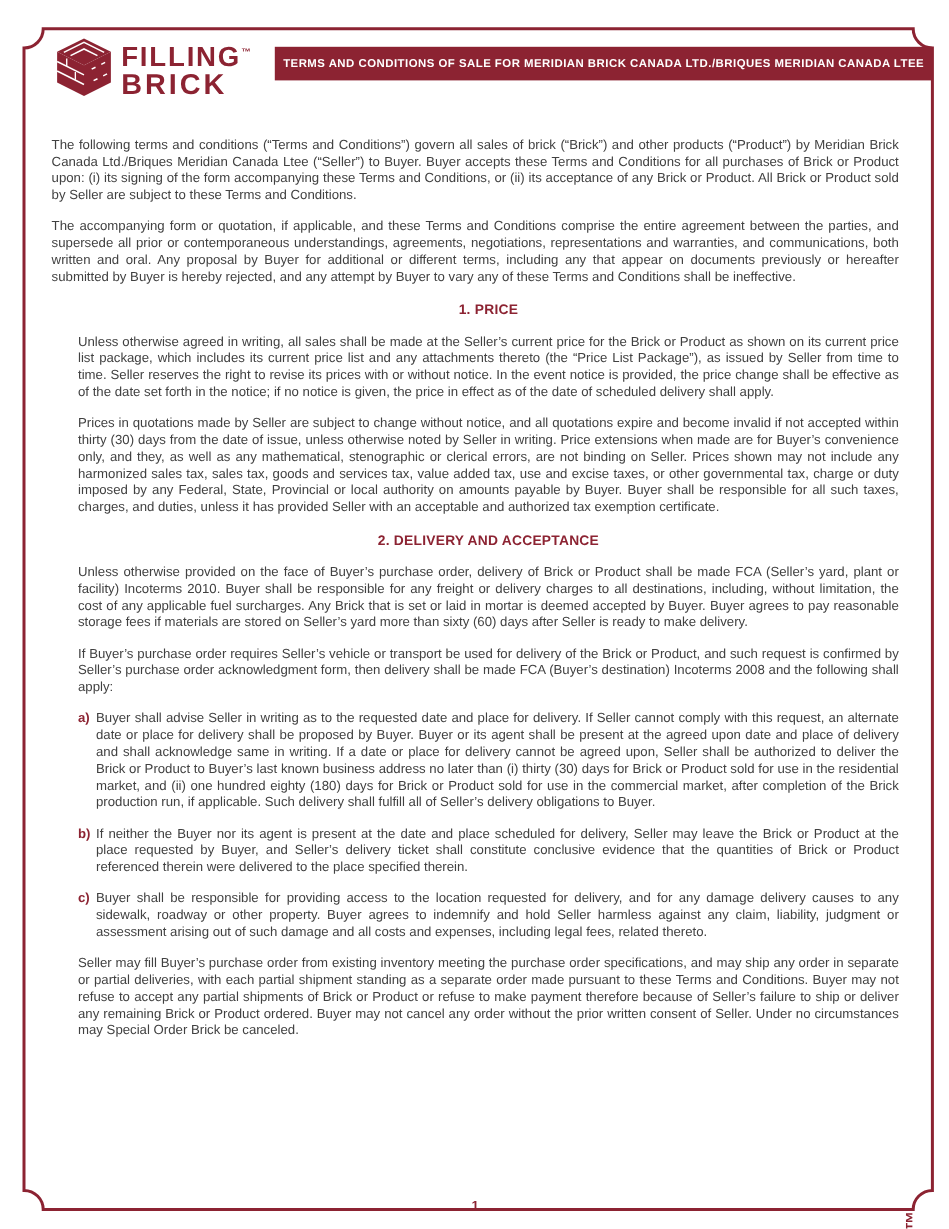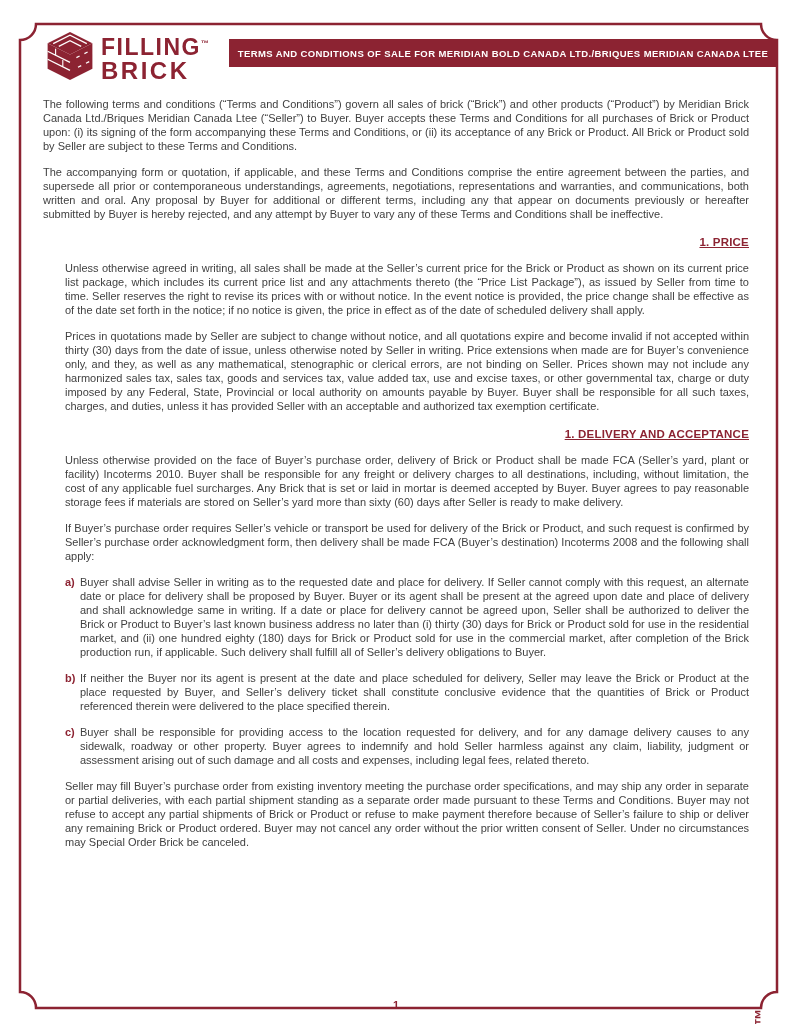--- a/index.html
+++ b/index.html
@@ -23,29 +23,29 @@
   .banner{
     position:absolute;left:229px;top:39px;width:548px;height:28px;
     background:#8C2332;color:#ffffff;
     display:flex;align-items:center;justify-content:center;
     font-size:9.5px;font-weight:bold;letter-spacing:0.4px;
     text-align:center;
   }
 
   
   .doc{
-    position:absolute;left:43px;top:97px;width:706px;
+    position:absolute;left:43px;top:114px;width:706px;
     color:#414141;font-size:11px;line-height:14px;
     text-align:justify;
   }
   .doc p{margin:0 0 12px 0;}
   .sec{margin-left:22px;}
   .sec-h{
     color:#8C2332;font-size:11.5px;font-weight:bold;
-    margin:14px 0 12px 0;letter-spacing:0.2px;text-align:right;text-decoration:underline;
+    margin:14px 0 12px 0;letter-spacing:0.2px;text-align:center;
   }
   .li{position:relative;padding-left:15px;margin:0 0 12px 0;}
   .li-label{position:absolute;left:0;top:0;color:#8C2332;font-weight:bold;}
 
   
   .tagline{
     position:absolute;right:19px;bottom:16px;
     transform:rotate(-90deg);transform-origin:bottom right;
     color:#8C2332;font-weight:bold;font-size:17px;letter-spacing:0.8px;
     white-space:nowrap;
@@ -85,35 +85,35 @@
       <line x1="48" y1="29" x2="52" y2="27" stroke="#ffffff" stroke-width="1.6"></line>
       <line x1="40" y1="46" x2="44" y2="44" stroke="#ffffff" stroke-width="1.6"></line>
       <line x1="50" y1="41" x2="54" y2="39" stroke="#ffffff" stroke-width="1.6"></line>
     </svg>
     <div class="logo-text">
       <div class="logo-line1"><span>FILLING</span><span class="logo-tm">™</span></div>
       <div class="logo-line2">BRICK</div>
     </div>
   </div>
 
-  <div class="banner">TERMS AND CONDITIONS OF SALE FOR MERIDIAN BOLD CANADA LTD./BRIQUES MERIDIAN CANADA LTEE</div>
+  <div class="banner">TERMS AND CONDITIONS OF SALE FOR MERIDIAN BRICK CANADA LTD./BRIQUES MERIDIAN CANADA LTEE</div>
 
   <div class="doc">
 
     <p>The following terms and conditions (“Terms and Conditions”) govern all sales of brick (“Brick”) and other products (“Product”) by Meridian Brick Canada Ltd./Briques Meridian Canada Ltee (“Seller”) to Buyer.  Buyer accepts these Terms and Conditions for all purchases of Brick or Product upon: (i) its signing of the form accompanying these Terms and Conditions, or (ii) its acceptance of any Brick or Product.  All Brick or Product sold by Seller are subject to these Terms and Conditions.</p>
     <p>The accompanying form or quotation, if applicable, and these Terms and Conditions comprise the entire agreement between the parties, and supersede all prior or contemporaneous understandings, agreements, negotiations, representations and warranties, and communications, both written and oral. Any proposal by Buyer for additional or different terms, including any that appear on documents previously or hereafter submitted by Buyer is hereby rejected, and any attempt by Buyer to vary any of these Terms and Conditions shall be ineffective.</p>
 
     <div class="sec">
       <div class="sec-h">1. PRICE</div>
       <p>Unless otherwise agreed in writing, all sales shall be made at the Seller’s current price for the Brick or Product as shown on its current price list package, which includes its current price list and any attachments thereto (the “Price List Package”), as issued by Seller from time to time. Seller reserves the right to revise its prices with or without notice.  In the event notice is provided, the price change shall be effective as of the date set forth in the notice; if no notice is given, the price in effect as of the date of scheduled delivery shall apply.</p>
       <p>Prices in quotations made by Seller are subject to change without notice, and all quotations expire and become invalid if not accepted within thirty (30) days from the date of issue, unless otherwise noted by Seller in writing. Price extensions when made are for Buyer’s convenience only, and they, as well as any mathematical, stenographic or clerical errors, are not binding on Seller. Prices shown may not include any harmonized sales tax, sales tax, goods and services tax, value added tax, use and excise taxes, or other governmental tax, charge or duty imposed by any Federal, State, Provincial or local authority on amounts payable by Buyer. Buyer shall be responsible for all such taxes, charges, and duties, unless it has provided Seller with an acceptable and authorized tax exemption certificate.</p>
     </div>
 
     <div class="sec">
-      <div class="sec-h">1. DELIVERY AND ACCEPTANCE</div>
+      <div class="sec-h">2. DELIVERY AND ACCEPTANCE</div>
       <p>Unless otherwise provided on the face of Buyer’s purchase order, delivery of Brick or Product shall be made FCA (Seller’s yard, plant or facility) Incoterms 2010. Buyer shall be responsible for any freight or delivery charges to all destinations, including, without limitation, the cost of any applicable fuel surcharges. Any Brick that is set or laid in mortar is deemed accepted by Buyer. Buyer agrees to pay reasonable storage fees if materials are stored on Seller’s yard more than sixty (60) days after Seller is ready to make delivery.</p>
       <p>If Buyer’s purchase order requires Seller’s vehicle or transport be used for delivery of the Brick or Product, and such request is confirmed by Seller’s purchase order acknowledgment form, then delivery shall be made FCA (Buyer’s destination) Incoterms 2008 and the following shall apply:</p>
 
       <div class="li">
         <span class="li-label">a)</span>
         <span>Buyer shall advise Seller in writing as to the requested date and place for delivery. If Seller cannot comply with this request, an alternate date or place for delivery shall be proposed by Buyer. Buyer or its agent shall be present at the agreed upon date and place of delivery and shall acknowledge same in writing. If a date or place for delivery cannot be agreed upon, Seller shall be authorized to deliver the Brick or Product to Buyer’s last known business address no later than (i) thirty (30) days for Brick or Product sold for use in the residential market, and (ii) one hundred eighty (180) days for Brick or Product sold for use in the commercial market, after completion of the Brick production run, if applicable. Such delivery shall fulfill all of Seller’s delivery obligations to Buyer.</span>
       </div>
       <div class="li">
         <span class="li-label">b)</span>
         <span>If neither the Buyer nor its agent is present at the date and place scheduled for delivery, Seller may leave the Brick or Product at the place requested by Buyer, and Seller’s delivery ticket shall constitute conclusive evidence that the quantities of Brick or Product referenced therein were delivered to the place specified therein.</span>

